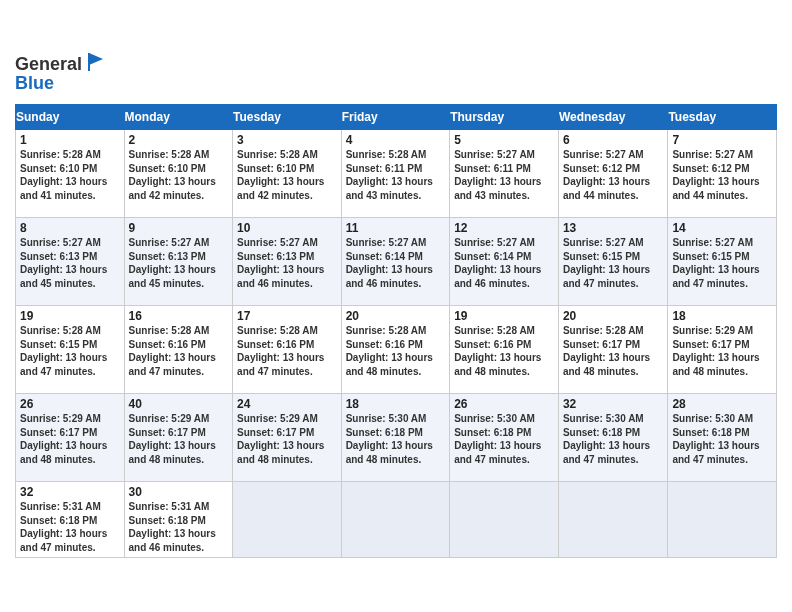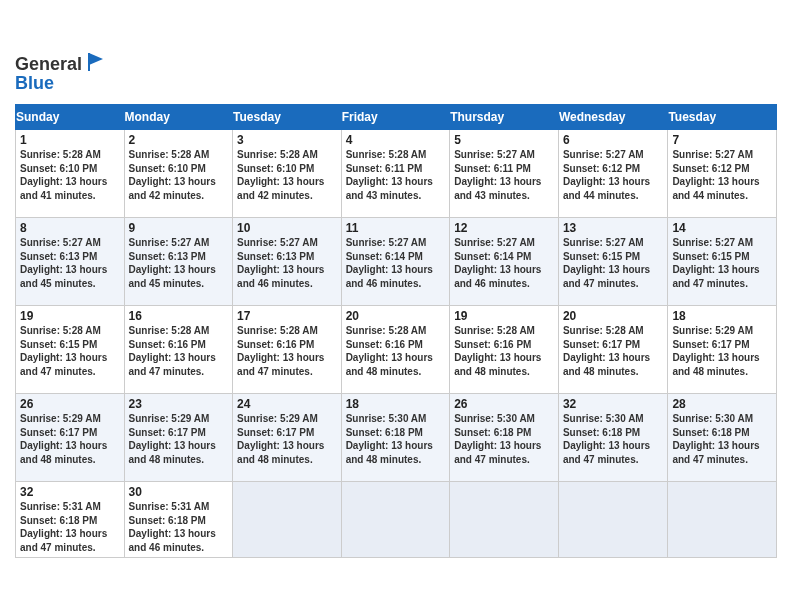--- a/index.html
+++ b/index.html
@@ -175,21 +175,21 @@
           <td><span class="day-number">19</span>
 <span class="day-info">Sunrise: 5:28 AM<br>Sunset: 6:16 PM<br>Daylight: 13 hours and&nbsp;48 minutes.</span></td>
           <td><span class="day-number">20</span>
 <span class="day-info">Sunrise: 5:28 AM<br>Sunset: 6:17 PM<br>Daylight: 13 hours and&nbsp;48 minutes.</span></td>
           <td><span class="day-number">18</span>
 <span class="day-info">Sunrise: 5:29 AM<br>Sunset: 6:17 PM<br>Daylight: 13 hours and&nbsp;48 minutes.</span></td>
         </tr>
         <tr>
           <td><span class="day-number">26</span>
 <span class="day-info">Sunrise: 5:29 AM<br>Sunset: 6:17 PM<br>Daylight: 13 hours and&nbsp;48 minutes.</span></td>
-          <td><span class="day-number">23</span>
+          <td><span class="day-number">40</span>
 <span class="day-info">Sunrise: 5:29 AM<br>Sunset: 6:17 PM<br>Daylight: 13 hours and&nbsp;48 minutes.</span></td>
           <td><span class="day-number">24</span>
 <span class="day-info">Sunrise: 5:29 AM<br>Sunset: 6:17 PM<br>Daylight: 13 hours and&nbsp;48 minutes.</span></td>
           <td><span class="day-number">18</span>
 <span class="day-info">Sunrise: 5:30 AM<br>Sunset: 6:18 PM<br>Daylight: 13 hours and&nbsp;48 minutes.</span></td>
           <td><span class="day-number">26</span>
 <span class="day-info">Sunrise: 5:30 AM<br>Sunset: 6:18 PM<br>Daylight: 13 hours and&nbsp;47 minutes.</span></td>
           <td><span class="day-number">32</span>
 <span class="day-info">Sunrise: 5:30 AM<br>Sunset: 6:18 PM<br>Daylight: 13 hours and&nbsp;47 minutes.</span></td>
           <td><span class="day-number">28</span>

